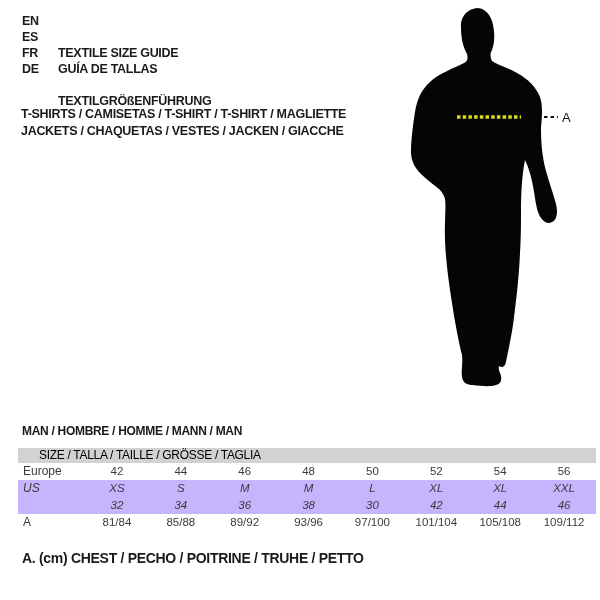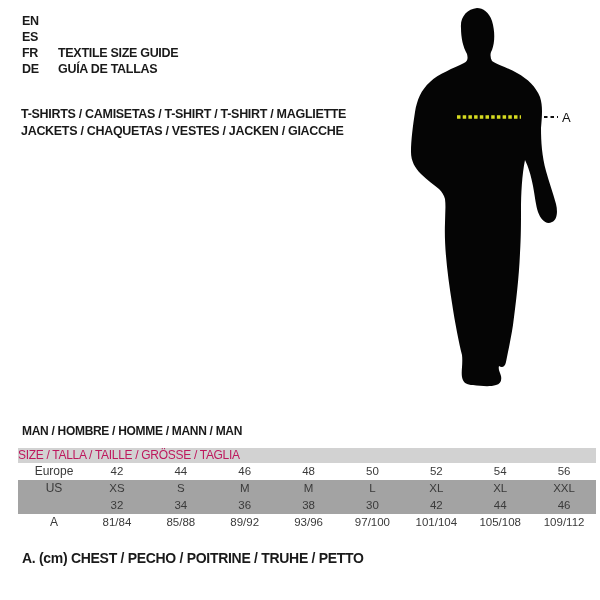--- a/index.html
+++ b/index.html
@@ -22,25 +22,25 @@
 
   
   .fig{position:absolute;left:390px;top:5px;width:210px;height:390px;}
   .fig text{font-family:"Liberation Sans", sans-serif;font-size:13px;fill:#111;}
 
   
   .section-title{position:absolute;left:22px;top:424px;font-weight:bold;font-size:12px;letter-spacing:-0.3px;white-space:nowrap;}
 
   
   .size-table{position:absolute;left:18px;top:448px;width:578px;font-size:11.5px;color:#3a3a3a;}
-  .t-header{height:15px;line-height:15px;background:#d2d2d2;padding-left:0;color:#be185d;
+  .t-header{height:15px;line-height:15px;background:#d2d2d2;padding-left:21px;color:#000000;
             font-size:12px;letter-spacing:-0.3px;white-space:nowrap;}
   .t-row{display:flex;height:17px;line-height:17px;align-items:center;}
-  .t-row.shaded{background:#a3a3a3;}
-  .t-label{width:62px;padding-left:5px;font-size:12px;color:#3a3a3a;text-align:center;}
+  .t-row.shaded{background:#c4b5fd;font-style:italic;}
+  .t-label{width:62px;padding-left:5px;font-size:12px;color:#3a3a3a;}
   .t-cell{flex:1;text-align:center;}
 
   
   .footnote{position:absolute;left:22px;top:550px;font-weight:bold;font-size:14px;letter-spacing:-0.3px;white-space:nowrap;}
 </style>
 </head>
 <body>
 
 <div class="page">
 
@@ -51,20 +51,21 @@
     </div>
     <div class="lang-row">
       <span class="lang-code">ES</span>
       <span class="lang-label">GUÍA DE TALLAS</span>
     </div>
     <div class="lang-row">
       <span class="lang-code">FR</span>
     </div>
     <div class="lang-row">
       <span class="lang-code">DE</span>
+      <span class="lang-label">TEXTILGRÖßENFÜHRUNG</span>
     </div>
   </div>
 
   <div class="cat-block">
     <div class="cat-line">T-SHIRTS / CAMISETAS / T-SHIRT / T-SHIRT / MAGLIETTE</div>
     <div class="cat-line">JACKETS / CHAQUETAS / VESTES / JACKEN / GIACCHE</div>
   </div>
 
   <svg class="fig" viewBox="0 0 210 390" width="210" height="390">
     <path fill="#050505" d="

